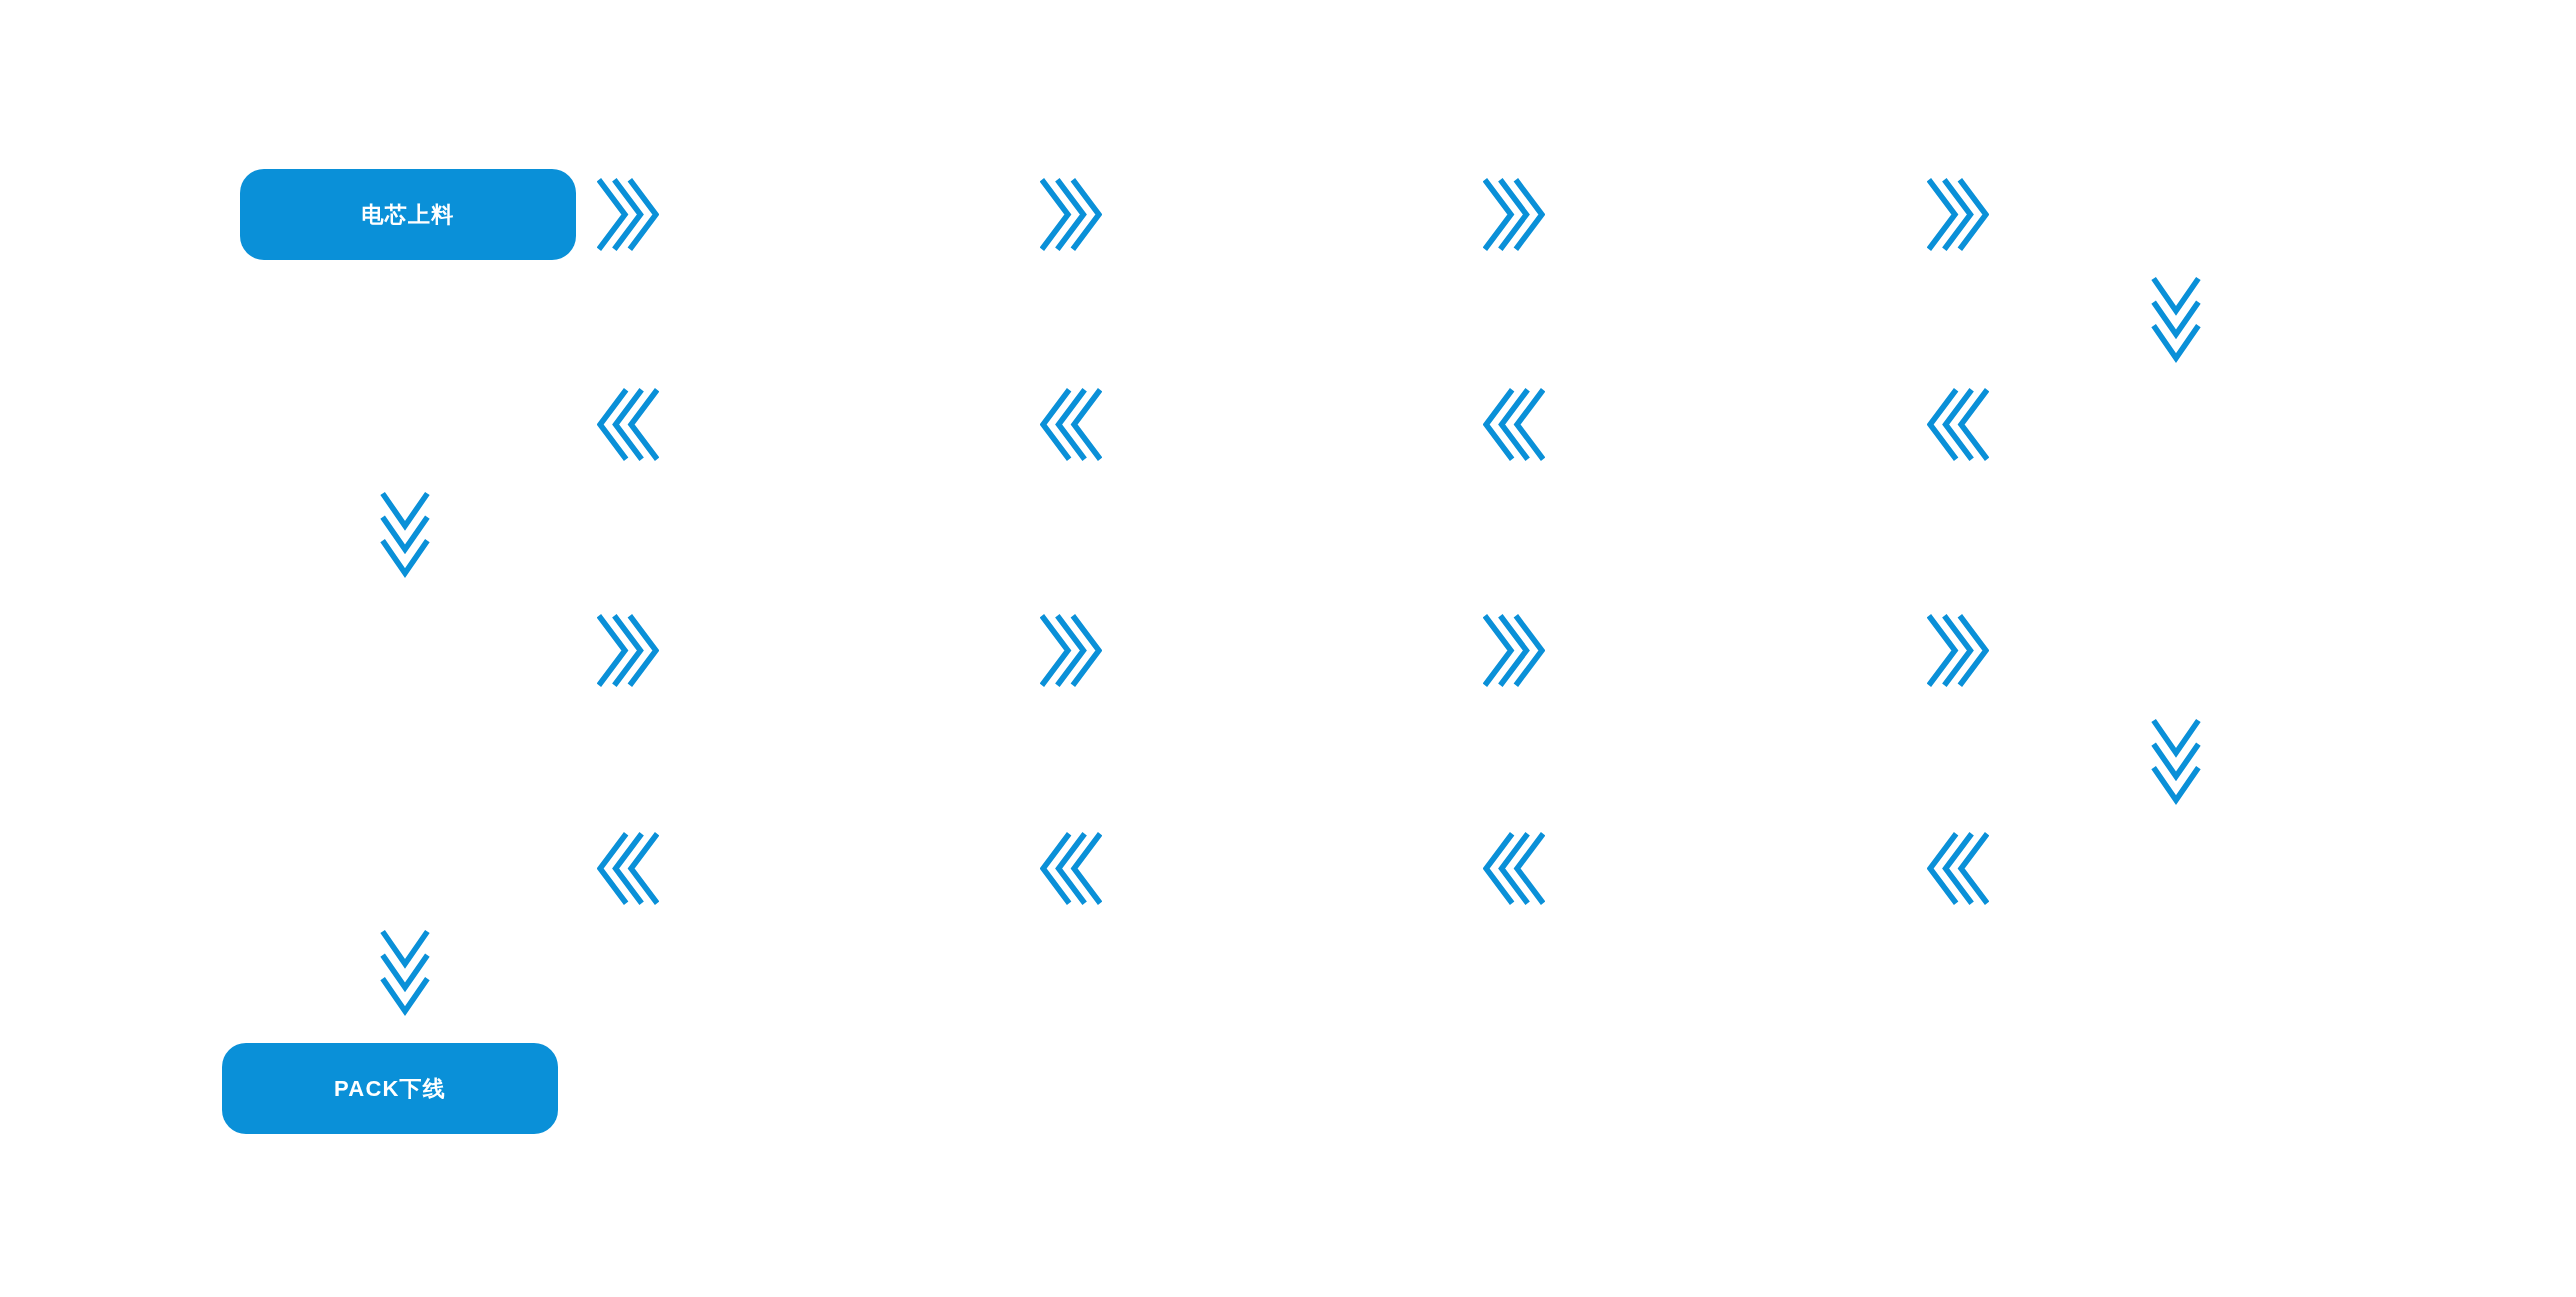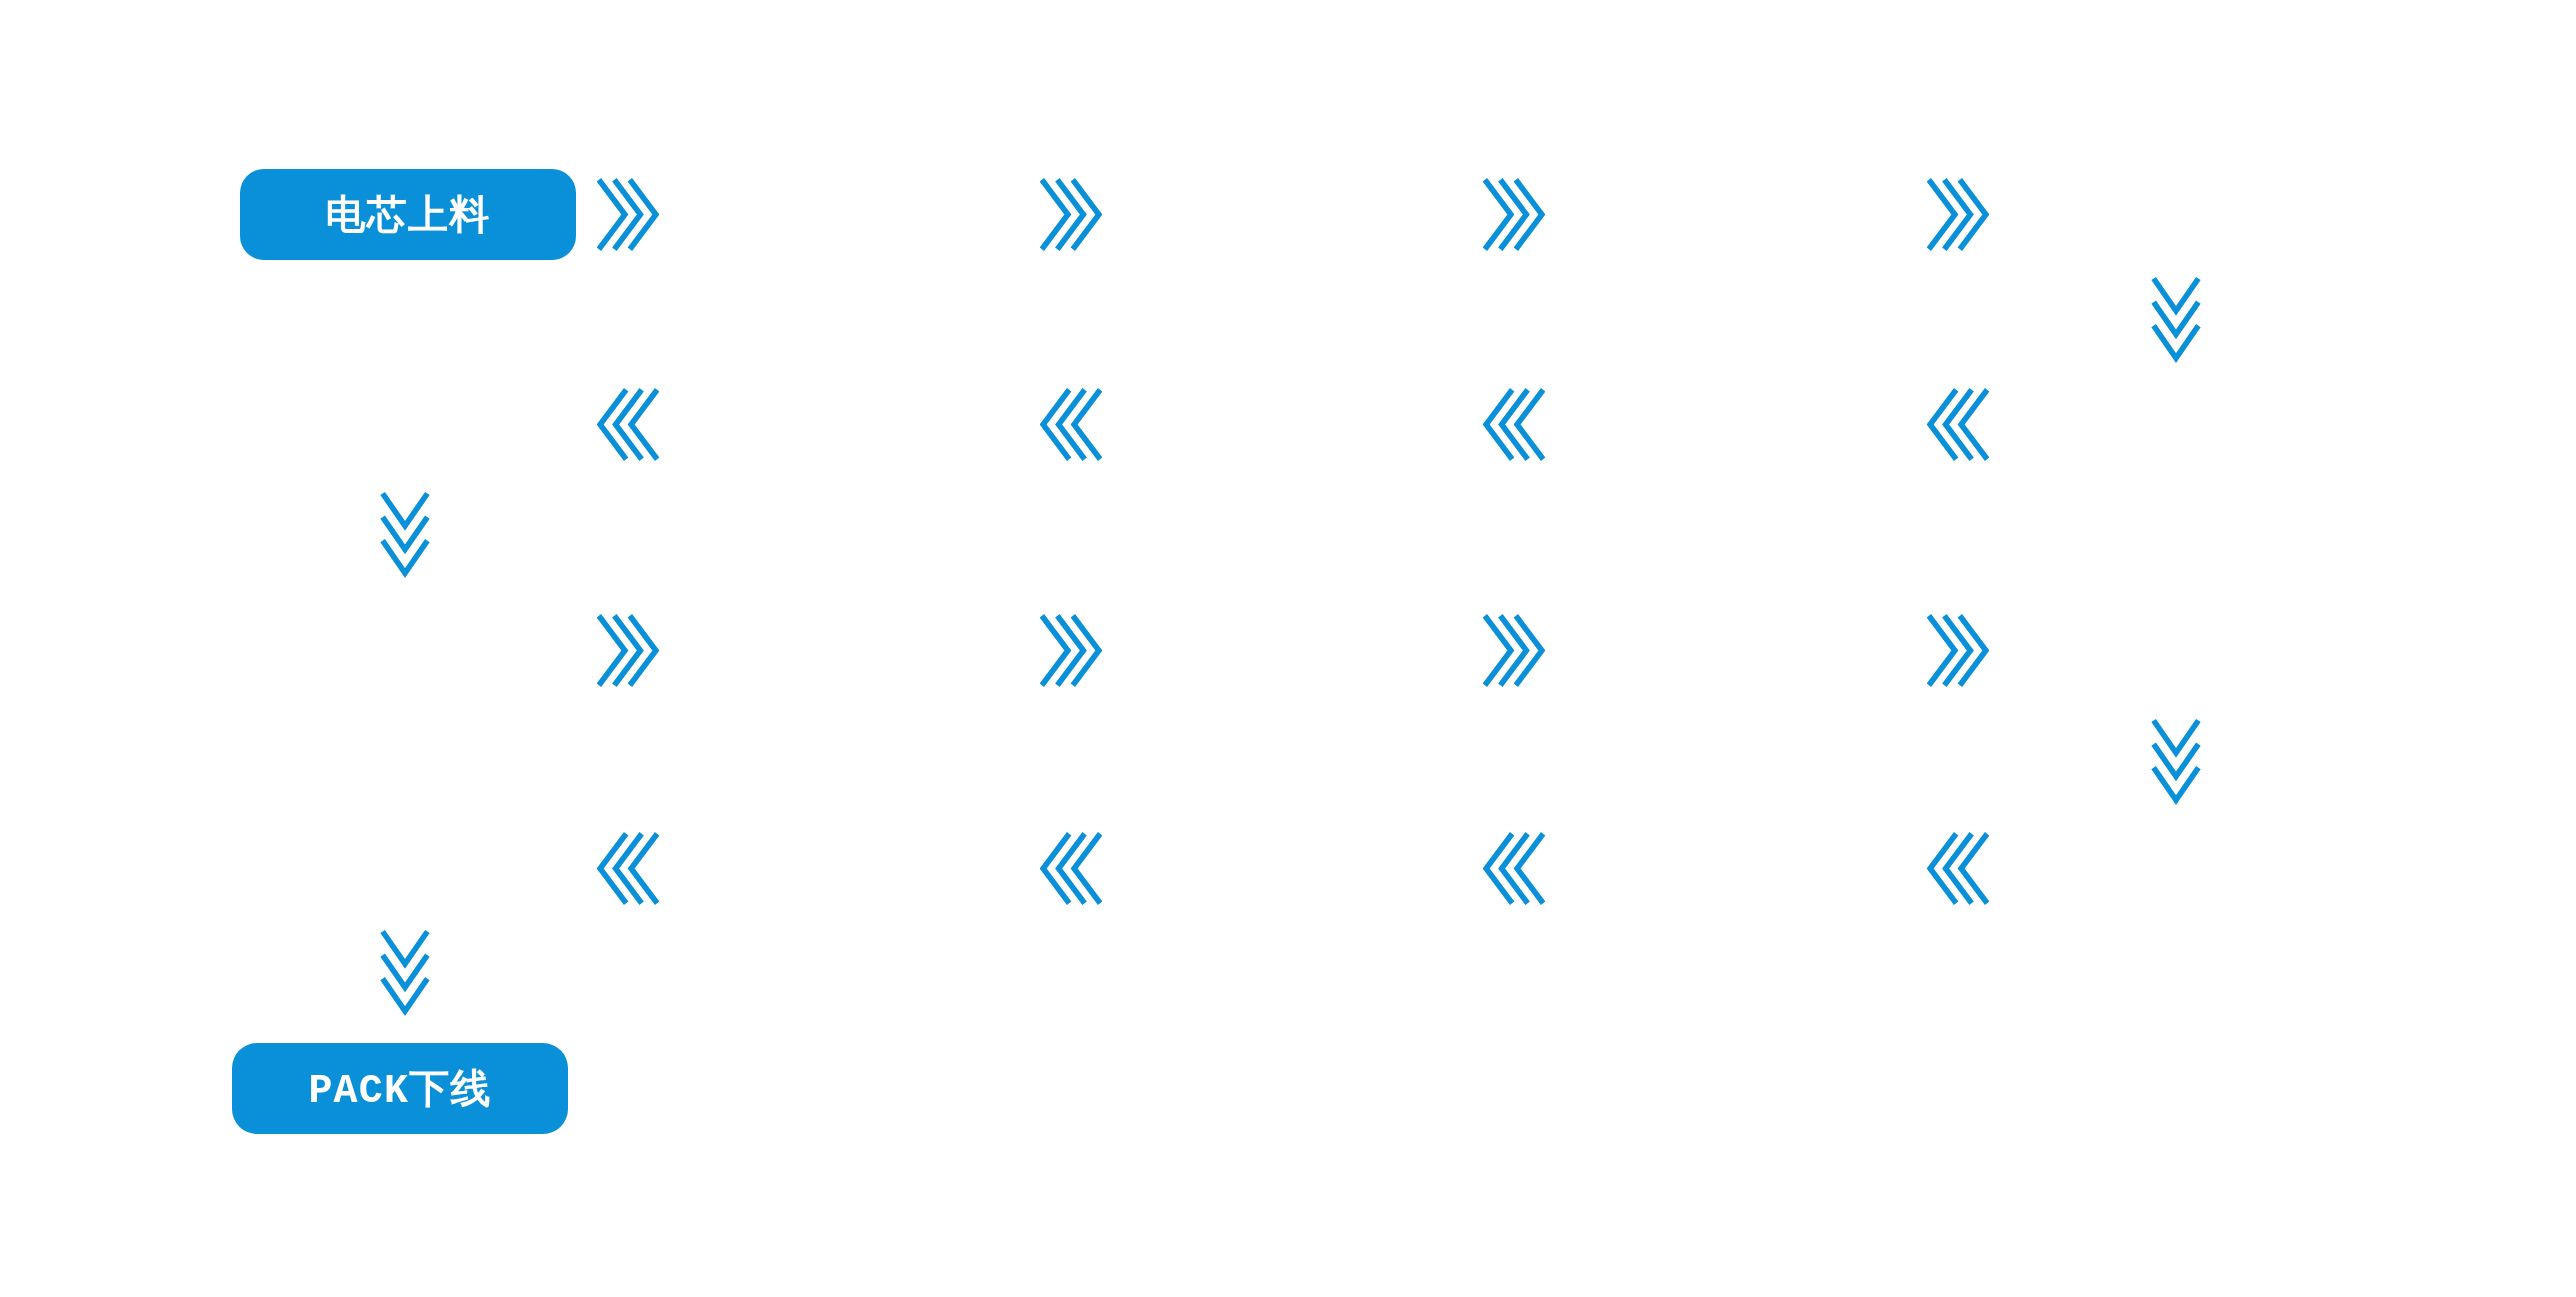--- a/index.html
+++ b/index.html
@@ -20,28 +20,27 @@
   .node {
     position: absolute;
     width: 336px;
     height: 91px;
     background: var(--accent, #0A90D8);
     border-radius: 24px;
     color: #ffffff;
     display: flex;
     align-items: center;
     justify-content: center;
-    font-size: 40px;
+    font-size: 22px;
     font-weight: bold;
     letter-spacing: 1.2px;
     white-space: nowrap;
-    font-family: Liberation Mono, monospace;
   }
   .node-start { left: 240px; top: 169px; }
-  .node-end   { left: 232px; top: 1043px; border-radius: 25px; }
+  .node-end   { left: 222px; top: 1043px; }
   .arrow {
     position: absolute;
     color: var(--accent, #0A90D8);
     line-height: 0;
   }
   .defs {
     position: absolute;
     width: 0;
     height: 0;
     overflow: hidden;

